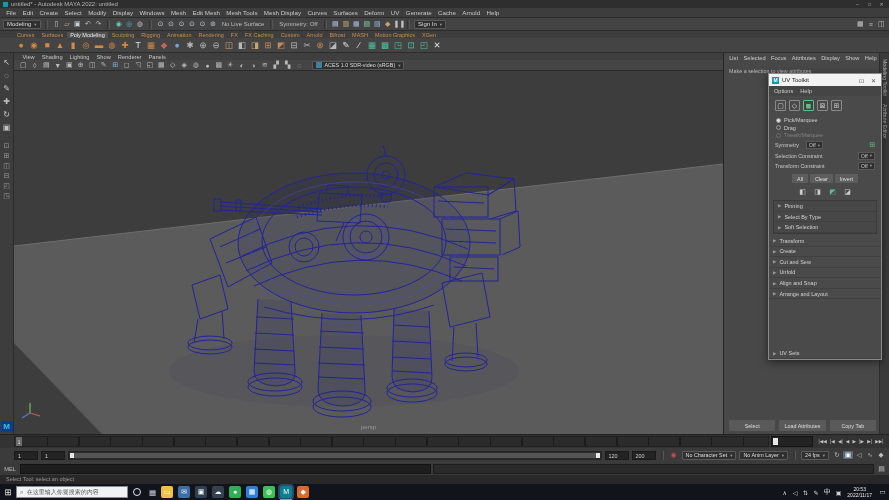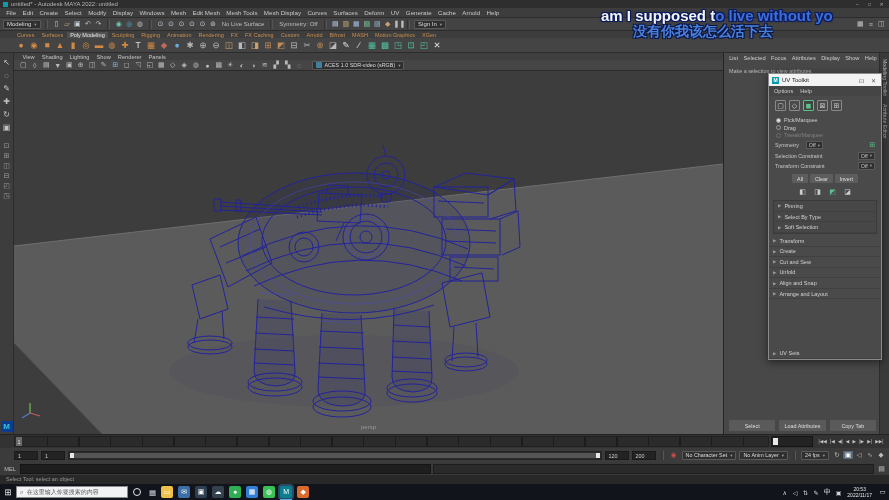--- a/index.html
+++ b/index.html
@@ -675,16 +675,14 @@
       </span>
     <span class="ime">中</span>
     <span class="li-tray">▣</span>
     <span class="clock">
       <span>20:53</span><br>
       <span>2022/11/17</span>
     </span>
     <span class="notif">▭</span>
   </div>
 
-  <div class="sub-en"><span class="w">am I supposed t</span><span class="b">o live without yo</span></div>
-  <div class="sub-zh">没有你我该怎么活下去</div>
 
 </div>
 
 </body></html>

